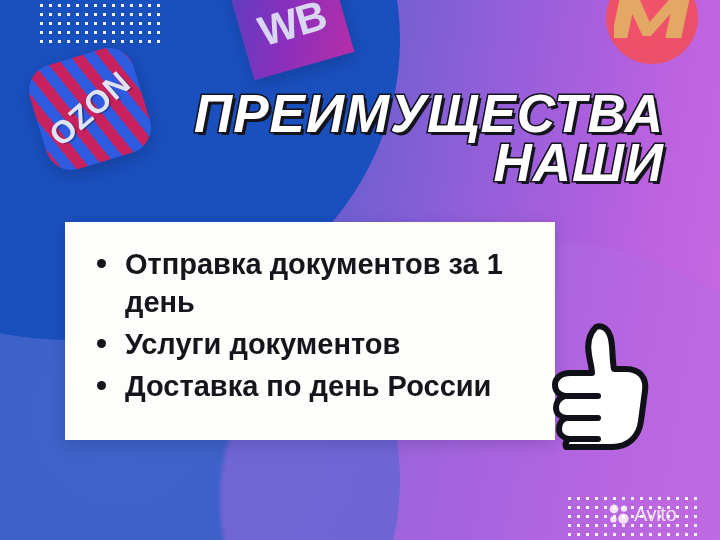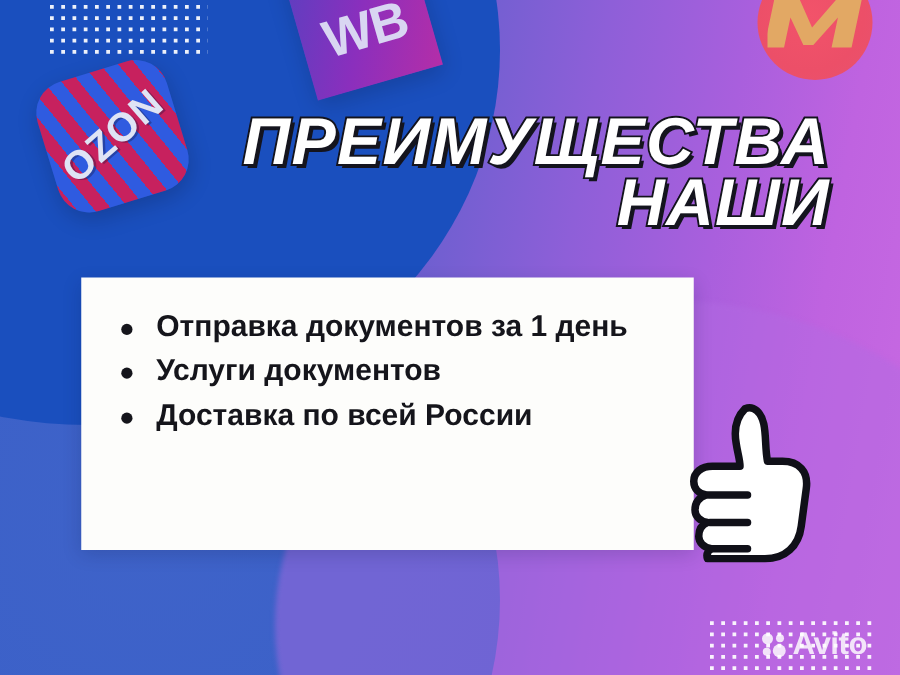--- a/index.html
+++ b/index.html
@@ -186,21 +186,21 @@
     box-shadow: 0 4px 14px rgba(10, 20, 60, 0.18);
   }
   #benefits-list {
     list-style: none;
     margin: 0;
     padding: 24px 18px 0 30px;
   }
   #benefits-list li {
     position: relative;
     color: #15151b;
-    font-size: 24px;
+    font-size: 29px;
     font-weight: 700;
     line-height: 1.31;
     padding-left: 30px;
     margin-bottom: 4px;
   }
   #benefits-list li::before {
     content: "";
     position: absolute;
     left: 2px;
     top: 13px;
@@ -225,22 +225,22 @@
     left: 608px;
     top: 503px;
     display: flex;
     align-items: center;
     gap: 4px;
     opacity: 0.82;
     pointer-events: none;
   }
   #avito-watermark .avito-text {
     color: #ffffff;
-    font-size: 25px;
-    font-weight: 700;
+    font-size: 20px;
+    font-weight: 400;
     letter-spacing: -0.4px;
     line-height: 1;
   }
 </style>
 </head>
 <body>
 
 <div id="poster">
 
   <div class="blob-blue-left"></div>
@@ -266,21 +266,21 @@
 
   <div id="headline">
     <span id="headline-bottom" class="headline-line">ПРЕИМУЩЕСТВА</span>
     <span id="headline-top" class="headline-line">НАШИ</span>
   </div>
 
   <div id="benefits-card">
     <ul id="benefits-list">
       <li>Отправка документов за 1 день</li>
       <li>Услуги документов</li>
-      <li>Доставка по всей России</li>
+      <li>Доставка по день России</li>
     </ul>
   </div>
 
   <svg id="thumbs-up" viewBox="0 0 120 135">
     <g fill="#ffffff" stroke="#101018" stroke-width="6" stroke-linejoin="round" stroke-linecap="round">
       <path d="M56 12
                C 49 19, 47 29, 49 40
                C 50 47, 52 53, 52 58
                L 30 58
                C 21 58, 15 63, 15 70

